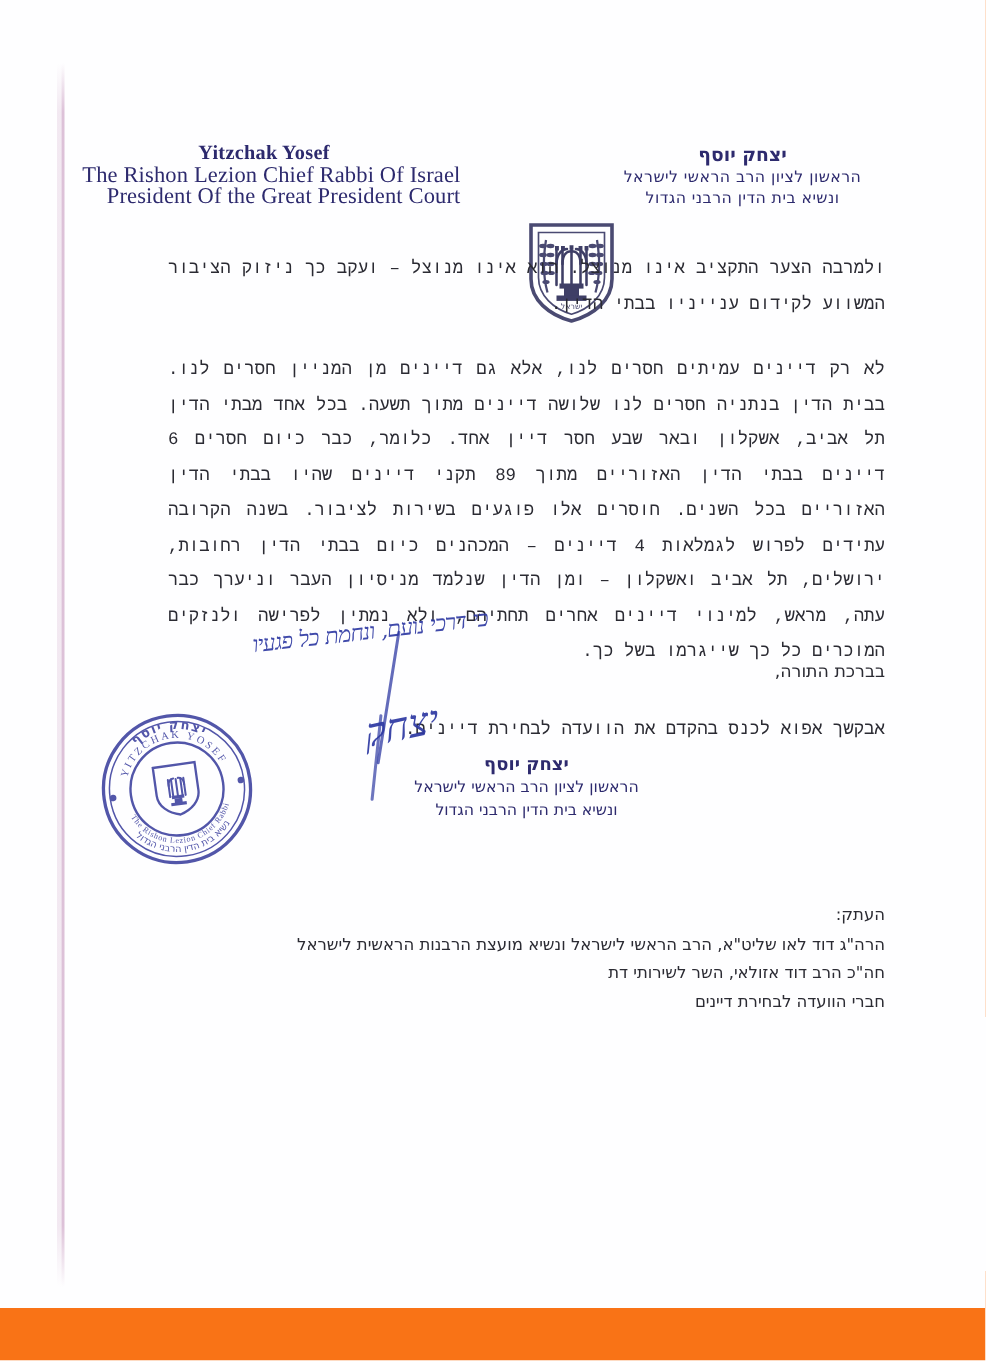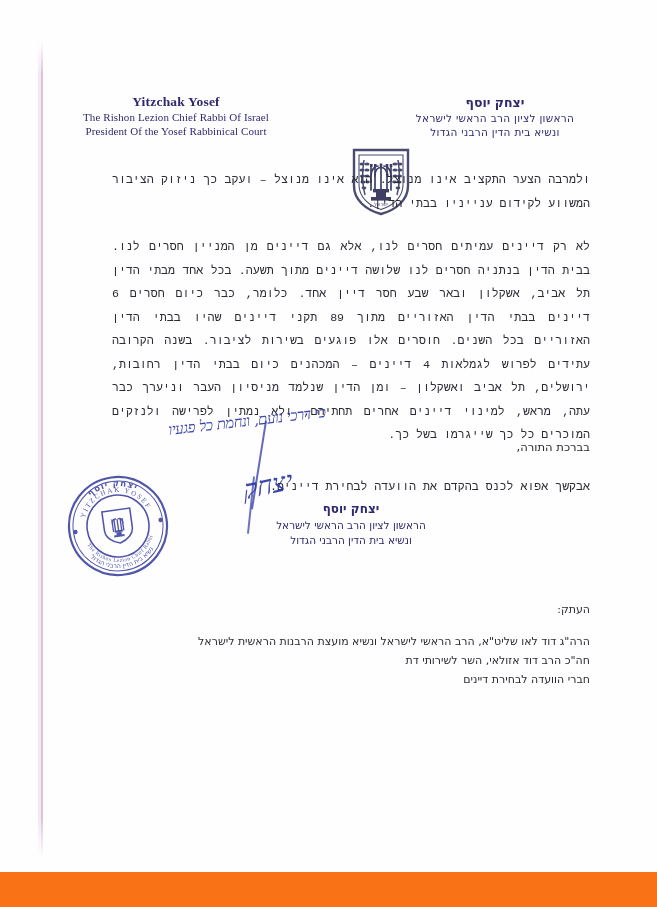--- a/index.html
+++ b/index.html
@@ -62,23 +62,24 @@
     color: #2d2a6e;
     font-family: "Liberation Serif", serif;
   }
   .lh-en .nm {
     font-size: 13.5px;
     font-weight: bold;
     letter-spacing: .2px;
     line-height: 16px;
   }
   .lh-en .ln {
-    font-size: 11px;
+    font-size: 15px;
     line-height: 14px;
     letter-spacing: .1px;
+    text-align: right;
   }
   .lh-he {
     position: absolute;
     right: 0;
     top: 22px;
     width: 230px;
     text-align: center;
     color: #2d2a6e;
     direction: rtl;
     font-family: "DejaVu Sans", sans-serif;
@@ -223,38 +224,38 @@
     left: 112px;
     top: 600px;
     width: 478px;
     direction: rtl;
     text-align: right;
     color: #2b2b33;
     font-size: 11px;
     line-height: 19px;
   }
   .copies .hdr {
-    margin-bottom: 13px;
+    margin-bottom: 1px;
   }
 </style>
 </head>
 <body>
 
 <div class="page">
   <div class="scan"></div>
 
   <div class="edge-rule soft"></div>
   <div class="edge-rule"></div>
 
   <div class="letterhead">
 
     <div class="lh-en">
       <div class="nm">Yitzchak Yosef</div>
       <div class="ln">The Rishon Lezion Chief Rabbi Of Israel</div>
-      <div class="ln">President Of the Yosef Rabbinical Court</div>
+      <div class="ln">President Of the Great President Court</div>
     </div>
 
     <div class="emblem">
       <svg viewBox="0 0 62 70" width="62" height="70" aria-hidden="true">
         <path d="M4 4 H58 V40 C58 54 46 64 31 68 C16 64 4 54 4 40 Z" fill="#ffffff" stroke="#4a4a72" stroke-width="2.4"></path>
         <path d="M9 9 H53 V39 C53 51 43 60 31 63.5 C19 60 9 51 9 39 Z" fill="none" stroke="#4a4a72" stroke-width="1.1"></path>
 
         <g stroke="#4a4a72" stroke-width="1.5" fill="none">
           <path d="M14 14 C12 26 12 38 15 49"></path>
           <path d="M48 14 C50 26 50 38 47 49"></path>

